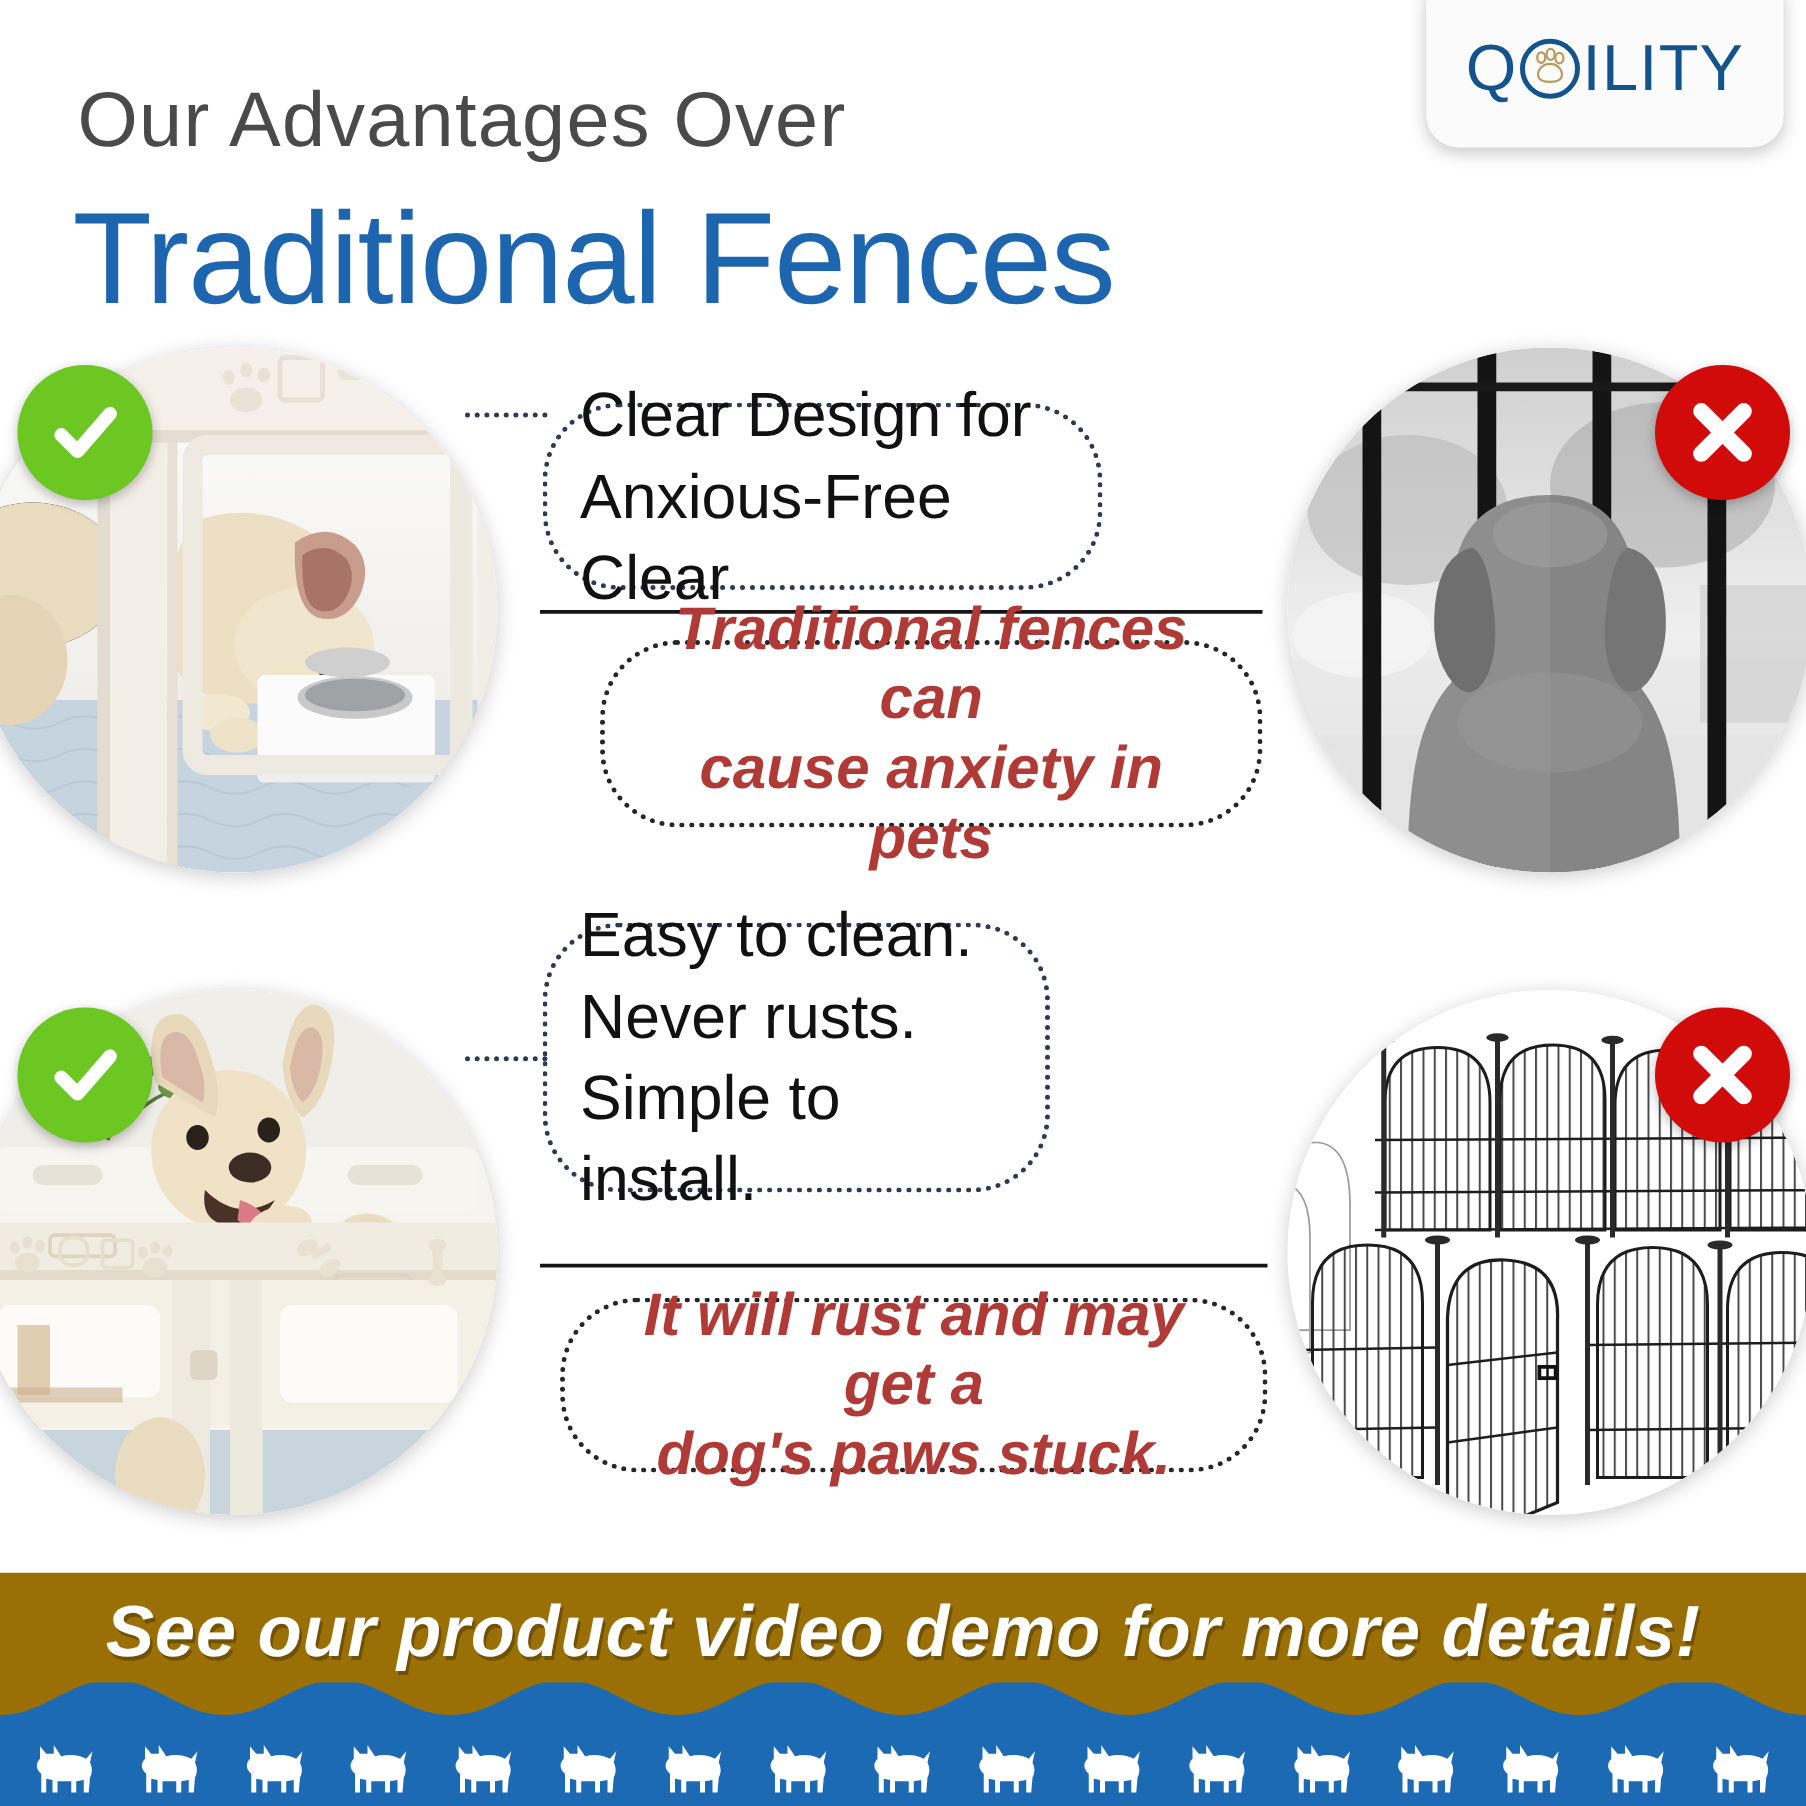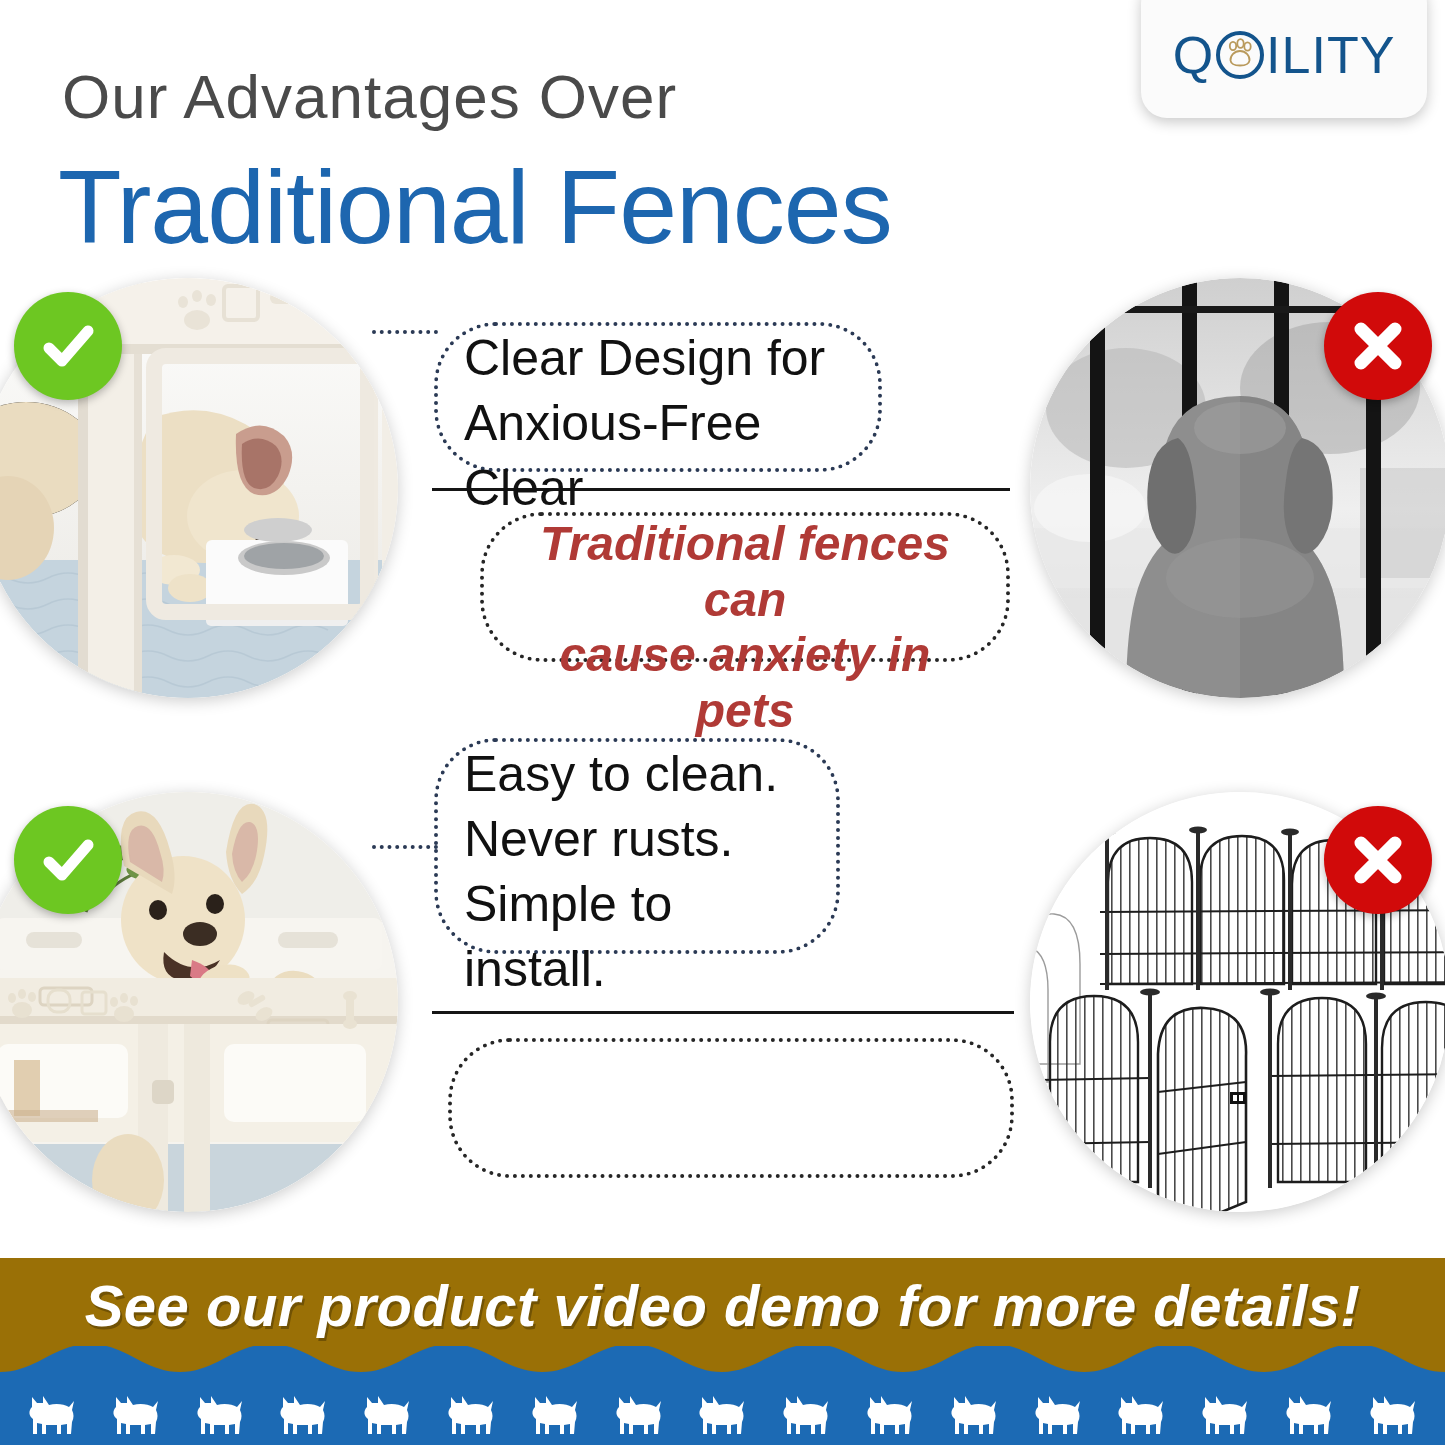--- a/index.html
+++ b/index.html
@@ -71,21 +71,21 @@
   .b-tr { left:1324px; top:292px; }
   .b-br { left:1324px; top:806px; }
   .badge svg { display:block; }
 
   
   .callout {
     position:absolute;
     border:4px dotted #2b3a55;
     border-radius:62px;
     background:transparent;
-    display:flex; flex-direction:column; 
+    display:flex; flex-direction:column; justify-content:center;
   }
   .callout-red { border-color:#262626; }
   .c-text {
     font-size:50px; line-height:1.30; color:#111;
     font-weight:400; padding:0 26px;
   }
   .c-text-red {
     font-size:48px; line-height:1.16; color:#b03a36;
     font-weight:bold; padding:0 24px; text-align:center;font-style:italic;
   }
@@ -481,20 +481,22 @@
     <div class="c-text-red">Traditional fences can</div>
     <div class="c-text-red">cause anxiety in pets</div>
   </div>
 
   <div class="callout c3">
     <div class="c-text">Easy to clean.</div>
     <div class="c-text">Never rusts.</div>
     <div class="c-text">Simple to install.</div>
   </div>
   <div class="callout callout-red c4">
+    <div class="c-text-red">It will rust and may get a</div>
+    <div class="c-text-red">dog's paws stuck.</div>
   </div>
 
   <div class="banner">
     <div class="banner-gold"></div>
     <div class="banner-text">See our product video demo for more details!</div>
     <div class="banner-wave">
       <svg viewBox="0 0 1445 99" preserveAspectRatio="none">
         <rect x="0" y="0" width="1445" height="99" fill="#9a7006"></rect>
         <path d="M0 26
                  C 36 26, 54 -2, 90 -2

